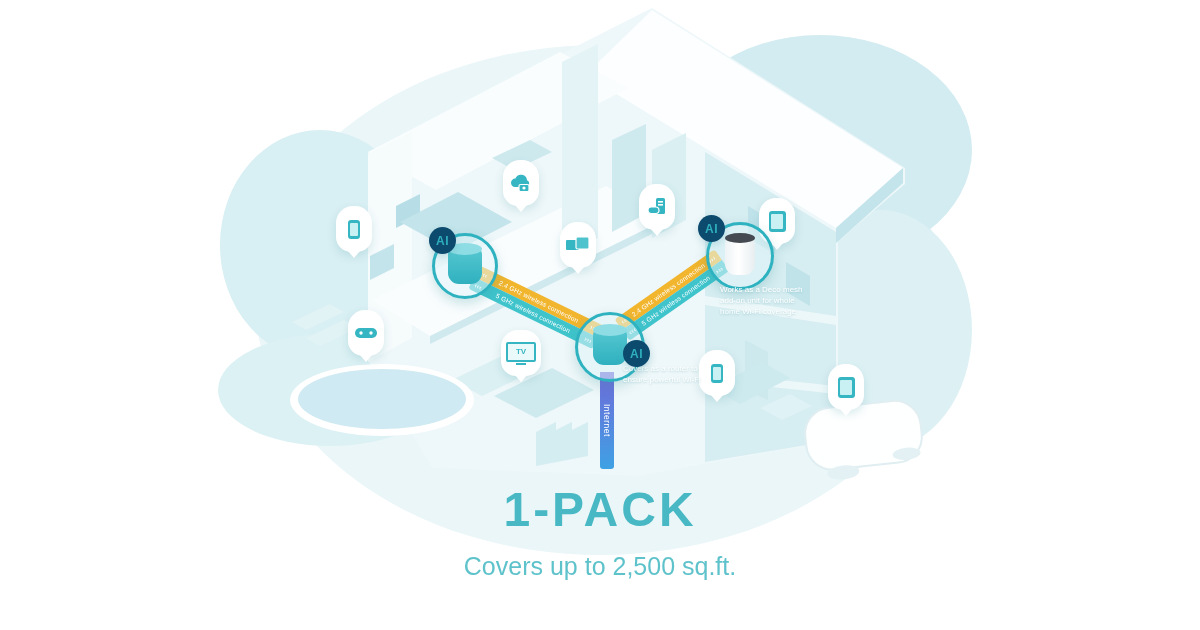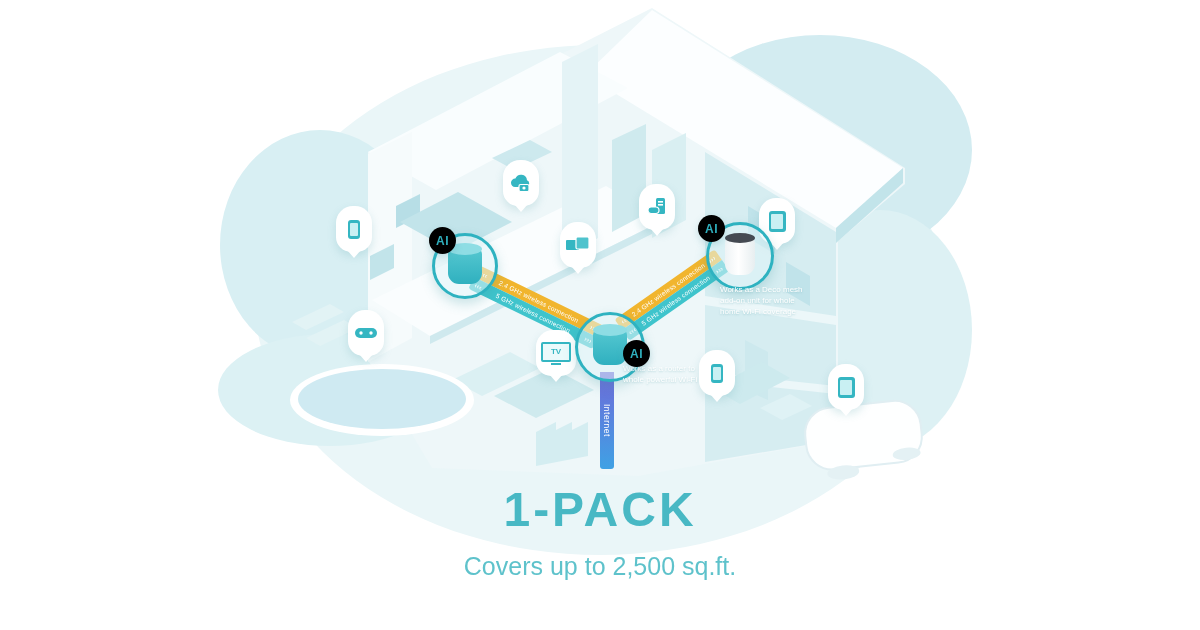--- a/index.html
+++ b/index.html
@@ -37,21 +37,21 @@
     display:flex;align-items:center;justify-content:center;
   }
   .cyl{position:relative;width:34px;height:36px;border-radius:6px 6px 11px 11px;
     background:linear-gradient(180deg,#56c8d1,#2fb0bf);}
   .cyl::before{content:"";position:absolute;left:0;top:-5px;width:34px;height:12px;border-radius:50%;
     background:#8edde4;}
   .cyl.white{width:30px;height:38px;background:linear-gradient(90deg,#eef3f5,#ffffff 45%,#e7eef0);}
   .cyl.white::before{width:30px;height:10px;top:-4px;background:#454a52;}
 
   .ai-badge{
-    position:absolute;width:27px;height:27px;border-radius:50%;background:#000000;z-index:5;
+    position:absolute;width:27px;height:27px;border-radius:50%;background:#0c4a6e;z-index:5;
     box-shadow:0 3px 7px rgba(90,165,175,.28);
     display:flex;align-items:center;justify-content:center;
     color:#2fafbd;font-weight:bold;font-size:12px;letter-spacing:.5px;
   }
 
   
   .band{position:absolute;z-index:2;}
   .stripe{height:13px;display:flex;align-items:center;justify-content:space-between;
     padding:0 4px;color:#fff;font-size:6.5px;white-space:nowrap;letter-spacing:.2px;}
   .stripe.yellow{background:#f1b52e;border-radius:3px 3px 0 0;}
@@ -179,21 +179,21 @@
   <div class="ai-badge" style="left:429px;top:227px;">
     <span>AI</span>
   </div>
   <div class="ai-badge" style="left:623px;top:340px;">
     <span>AI</span>
   </div>
   <div class="ai-badge" style="left:698px;top:215px;">
     <span>AI</span>
   </div>
 
-  <div class="note router">Works as a router to whole powerful Wi-Fi</div>
+  <div class="note router">Covers as a router to ensure powerful Wi-Fi</div>
   <div class="note addon">Works as a Deco mesh add-on unit for whole home Wi-Fi coverage</div>
 
   <div class="pin" style="left:336px;top:206px;">
     <div class="phone-glyph">
         <i></i>
       </div>
   </div>
 
   <div class="pin" style="left:503px;top:160px;">
     <svg width="26" height="19" viewBox="0 0 26 19">
@@ -220,21 +220,21 @@
   </div>
 
   <div class="pin" style="left:348px;top:310px;">
     <svg width="22" height="14" viewBox="0 0 22 14">
       <rect x="0" y="2" width="22" height="10" rx="5" fill="#35b6c2"></rect>
       <circle cx="6" cy="7" r="1.7" fill="#fff"></circle>
       <circle cx="16" cy="7" r="1.7" fill="#fff"></circle>
     </svg>
   </div>
 
-  <div class="pin" style="left:536px;top:330px;width:40px;">
+  <div class="pin" style="left:501px;top:330px;width:40px;">
     <div class="tv-glyph">
       <div class="tv-screen">
           <span>TV</span>
         </div>
       <div class="tv-stand"></div>
     </div>
   </div>
 
   <div class="pin" style="left:759px;top:198px;">
     <div class="tablet-glyph">

